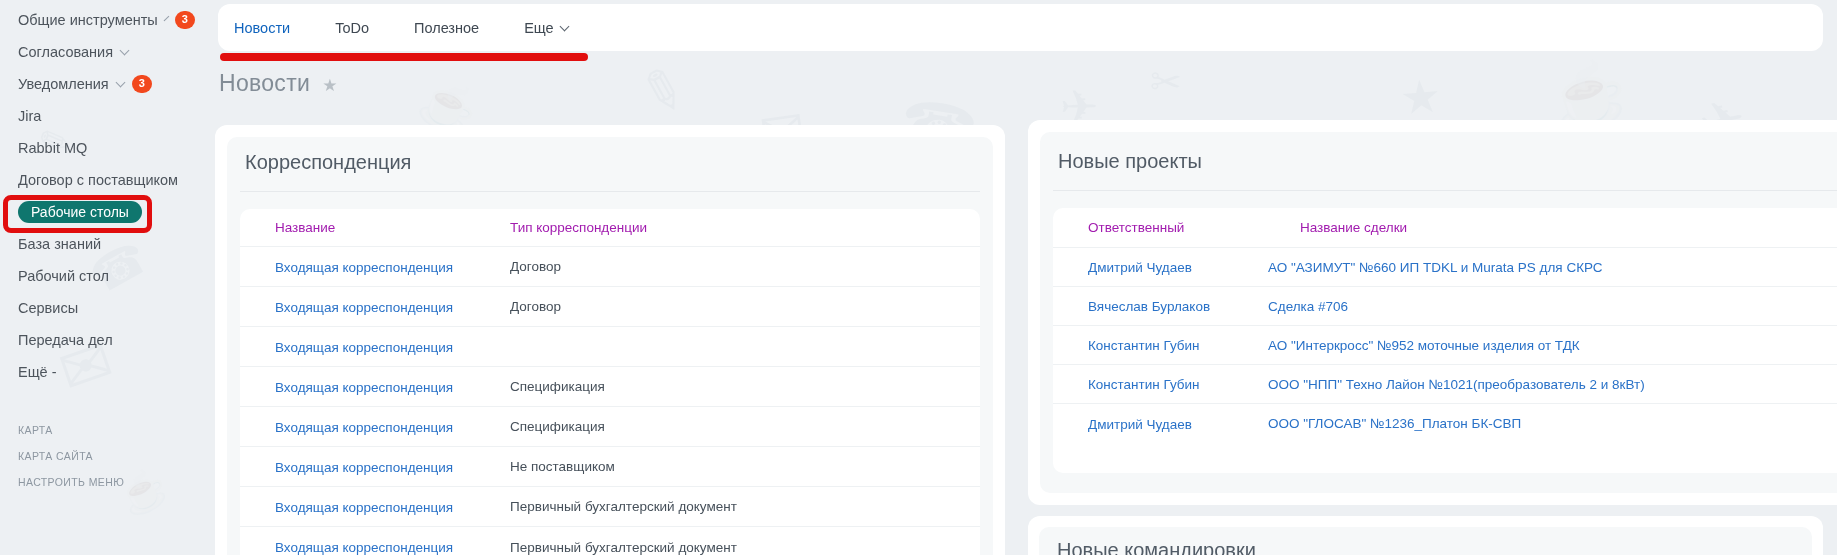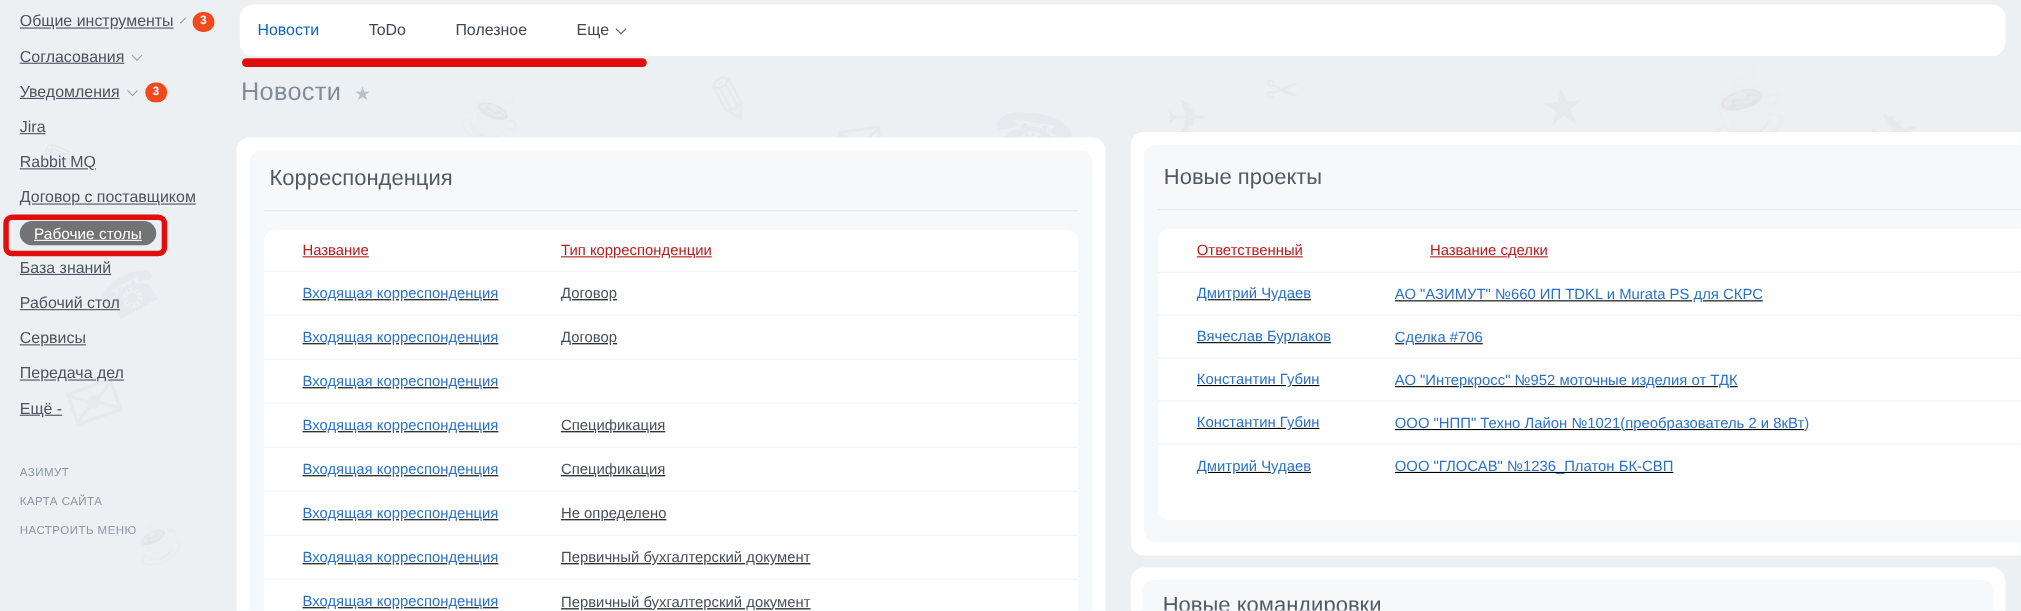--- a/index.html
+++ b/index.html
@@ -7,22 +7,22 @@
   body { font-family:"Liberation Sans", sans-serif; background:#edf0f3; }
   .screen { position:relative; width:1837px; height:555px; overflow:hidden; }
 
   
   .pattern { position:absolute; inset:0; pointer-events:none; }
   .pattern span { position:absolute; color:#7e93a3; opacity:.06; user-select:none; }
 
   
   .sidebar { position:absolute; left:18px; top:4px; width:175px; }
   .side-item { height:32px; display:flex; align-items:center; font-size:14.5px; color:#4d545c; cursor:pointer; white-space:nowrap; }
-  .side-item .side-label { display:inline-block;text-decoration:underline; }
-  .side-item.active .side-label { background:#737373; color:#fff; border-radius:13px; padding:3px 13px; font-size:14px; }
+  .side-item .side-label { display:inline-block; }
+  .side-item.active .side-label { background:#0f766e; color:#fff; border-radius:13px; padding:3px 13px; font-size:14px; }
   .chev { display:inline-block; width:7px; height:7px; border-right:1.6px solid #98a1ab; border-bottom:1.6px solid #98a1ab; transform:rotate(45deg); margin-left:8px; margin-top:-4px; }
   .badge { margin-left:8px; background:#f2481d; color:#fff; border-radius:10px; font-size:11px; line-height:1; padding:3px 7px 4px; font-weight:bold; }
   .side-footer { margin-top:29px; }
   .side-footer .foot-item { height:26px; display:flex; align-items:center; font-size:10.5px; letter-spacing:.4px; color:#8d97a1; cursor:pointer; }
 
   
   .annotation-box { position:absolute; left:3px; top:195px; width:149px; height:38px; border:5px solid #e10e0e; border-radius:8px; pointer-events:none; z-index:5; }
   .annotation-underline { position:absolute; left:220px; top:53px; width:368px; height:8px; background:#e10e0e; border-radius:5px; pointer-events:none; z-index:5; }
 
   
@@ -49,22 +49,22 @@
   .card-proj .card-inner { padding:18px 13px 0; }
   .card-proj .card-title { margin-left:5px; }
   .card-trips { left:1028px; top:516px; width:795px; height:80px; padding:11px; }
   .card-trips .card-inner { padding:12px 13px 0; }
   .card-trips .card-title { margin-left:5px; }
 
   .table { background:#fff; border-radius:10px; margin-top:17px; overflow:hidden; }
   .trow { display:flex; align-items:center; border-bottom:1px solid #eef1f3; }
   .trow:last-child { border-bottom:none; }
   .thead { height:38px; }
-  .thead .cell { font-size:13.5px; color:#b91c1c;text-decoration:underline; }
-  .tbody-row { height:40px;text-decoration:underline; }
+  .thead .cell { font-size:13.5px; color:#a21caf; }
+  .tbody-row { height:40px; }
   .card-proj .thead { height:40px;gap:32px; }
   .card-proj .tbody-row { height:39px; }
   .cell { white-space:nowrap; overflow:hidden; }
   .c1 { width:270px; padding-left:35px; flex:none; }
   .card-proj .c1 { width:215px; }
   .c2 { flex:1; padding-right:16px; font-size:13.5px; color:#46505a; }
   .link { font-size:13.5px; color:#2a72c8; text-decoration:none; cursor:pointer; }
   .card-proj .table { padding-bottom:30px; }
 </style>
 </head>
@@ -155,21 +155,21 @@
 
         </div>
 
         <div class="side-item">
           <span class="side-label">Ещё -</span>
 
         </div>
       </div>
     <div class="side-footer">
 
-        <div class="foot-item">АЗИМУТ</div>
+        <div class="foot-item">КАРТА</div>
 
         <div class="foot-item">КАРТА САЙТА</div>
 
         <div class="foot-item">НАСТРОИТЬ МЕНЮ</div>
       </div>
   </nav>
 
   <div class="annotation-box"></div>
 
   <div class="topbar">
@@ -235,21 +235,21 @@
               <div class="cell c2">Спецификация</div>
             </div>
 
             <div class="trow tbody-row">
               <div class="cell c1"><a class="link">Входящая корреспонденция</a></div>
               <div class="cell c2">Спецификация</div>
             </div>
 
             <div class="trow tbody-row">
               <div class="cell c1"><a class="link">Входящая корреспонденция</a></div>
-              <div class="cell c2">Не определено</div>
+              <div class="cell c2">Не поставщиком</div>
             </div>
 
             <div class="trow tbody-row">
               <div class="cell c1"><a class="link">Входящая корреспонденция</a></div>
               <div class="cell c2">Первичный бухгалтерский документ</div>
             </div>
 
             <div class="trow tbody-row">
               <div class="cell c1"><a class="link">Входящая корреспонденция</a></div>
               <div class="cell c2">Первичный бухгалтерский документ</div>

